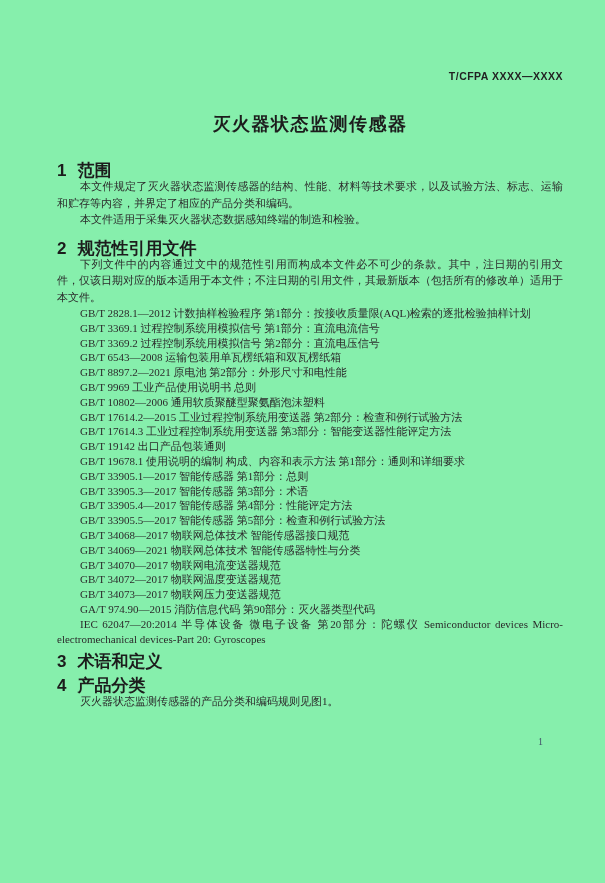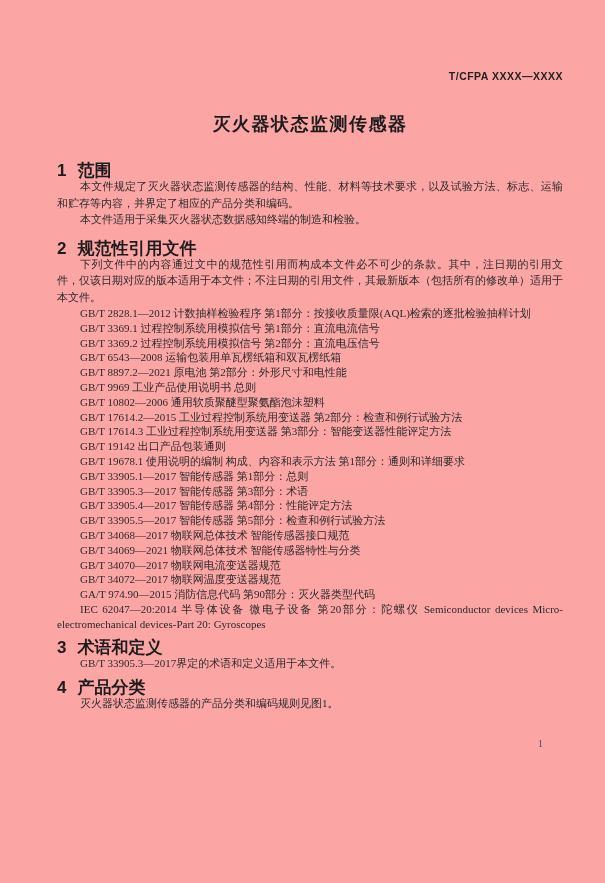--- a/index.html
+++ b/index.html
@@ -5,21 +5,21 @@
   html, body {
     margin: 0;
     padding: 0;
     background: #ffffff;
   }
   .page {
     position: relative;
     width: 605px;
     height: 883px;
     box-sizing: border-box;
-    background: #fca5a5;
+    background: #86efac;
     padding: 70px 42px 0 57px;
     overflow: hidden;
     font-family: "Liberation Serif", "DejaVu Serif", serif;
     font-size: 11px;
     color: #2b2b2b;
   }
   .doc-header {
     text-align: right;
     font-family: "Liberation Sans", "DejaVu Sans", sans-serif;
     font-weight: bold;
@@ -114,30 +114,30 @@
         <div class="ref-item">GB/T 19142 出口产品包装通则</div>
         <div class="ref-item">GB/T 19678.1 使用说明的编制 构成、内容和表示方法 第1部分：通则和详细要求</div>
         <div class="ref-item">GB/T 33905.1—2017 智能传感器 第1部分：总则</div>
         <div class="ref-item">GB/T 33905.3—2017 智能传感器 第3部分：术语</div>
         <div class="ref-item">GB/T 33905.4—2017 智能传感器 第4部分：性能评定方法</div>
         <div class="ref-item">GB/T 33905.5—2017 智能传感器 第5部分：检查和例行试验方法</div>
         <div class="ref-item">GB/T 34068—2017 物联网总体技术 智能传感器接口规范</div>
         <div class="ref-item">GB/T 34069—2021 物联网总体技术 智能传感器特性与分类</div>
         <div class="ref-item">GB/T 34070—2017 物联网电流变送器规范</div>
         <div class="ref-item">GB/T 34072—2017 物联网温度变送器规范</div>
+        <div class="ref-item">GB/T 34073—2017 物联网压力变送器规范</div>
         <div class="ref-item">GA/T 974.90—2015 消防信息代码 第90部分：灭火器类型代码</div>
         <div class="ref-item">IEC 62047—20:2014 半导体设备 微电子设备 第20部分：陀螺仪 Semiconductor devices Micro-electromechanical devices-Part 20: Gyroscopes</div>
       </div>
   </div>
 
   <div>
     <div class="sec-h sec-h3">
       <span class="num">3</span><span>术语和定义</span>
     </div>
-    <p class="body p3">GB/T 33905.3—2017界定的术语和定义适用于本文件。</p>
   </div>
 
   <div>
     <div class="sec-h sec-h4">
       <span class="num">4</span><span>产品分类</span>
     </div>
     <p class="body p4">灭火器状态监测传感器的产品分类和编码规则见图1。</p>
   </div>
 
   <div class="page-number">1</div>

